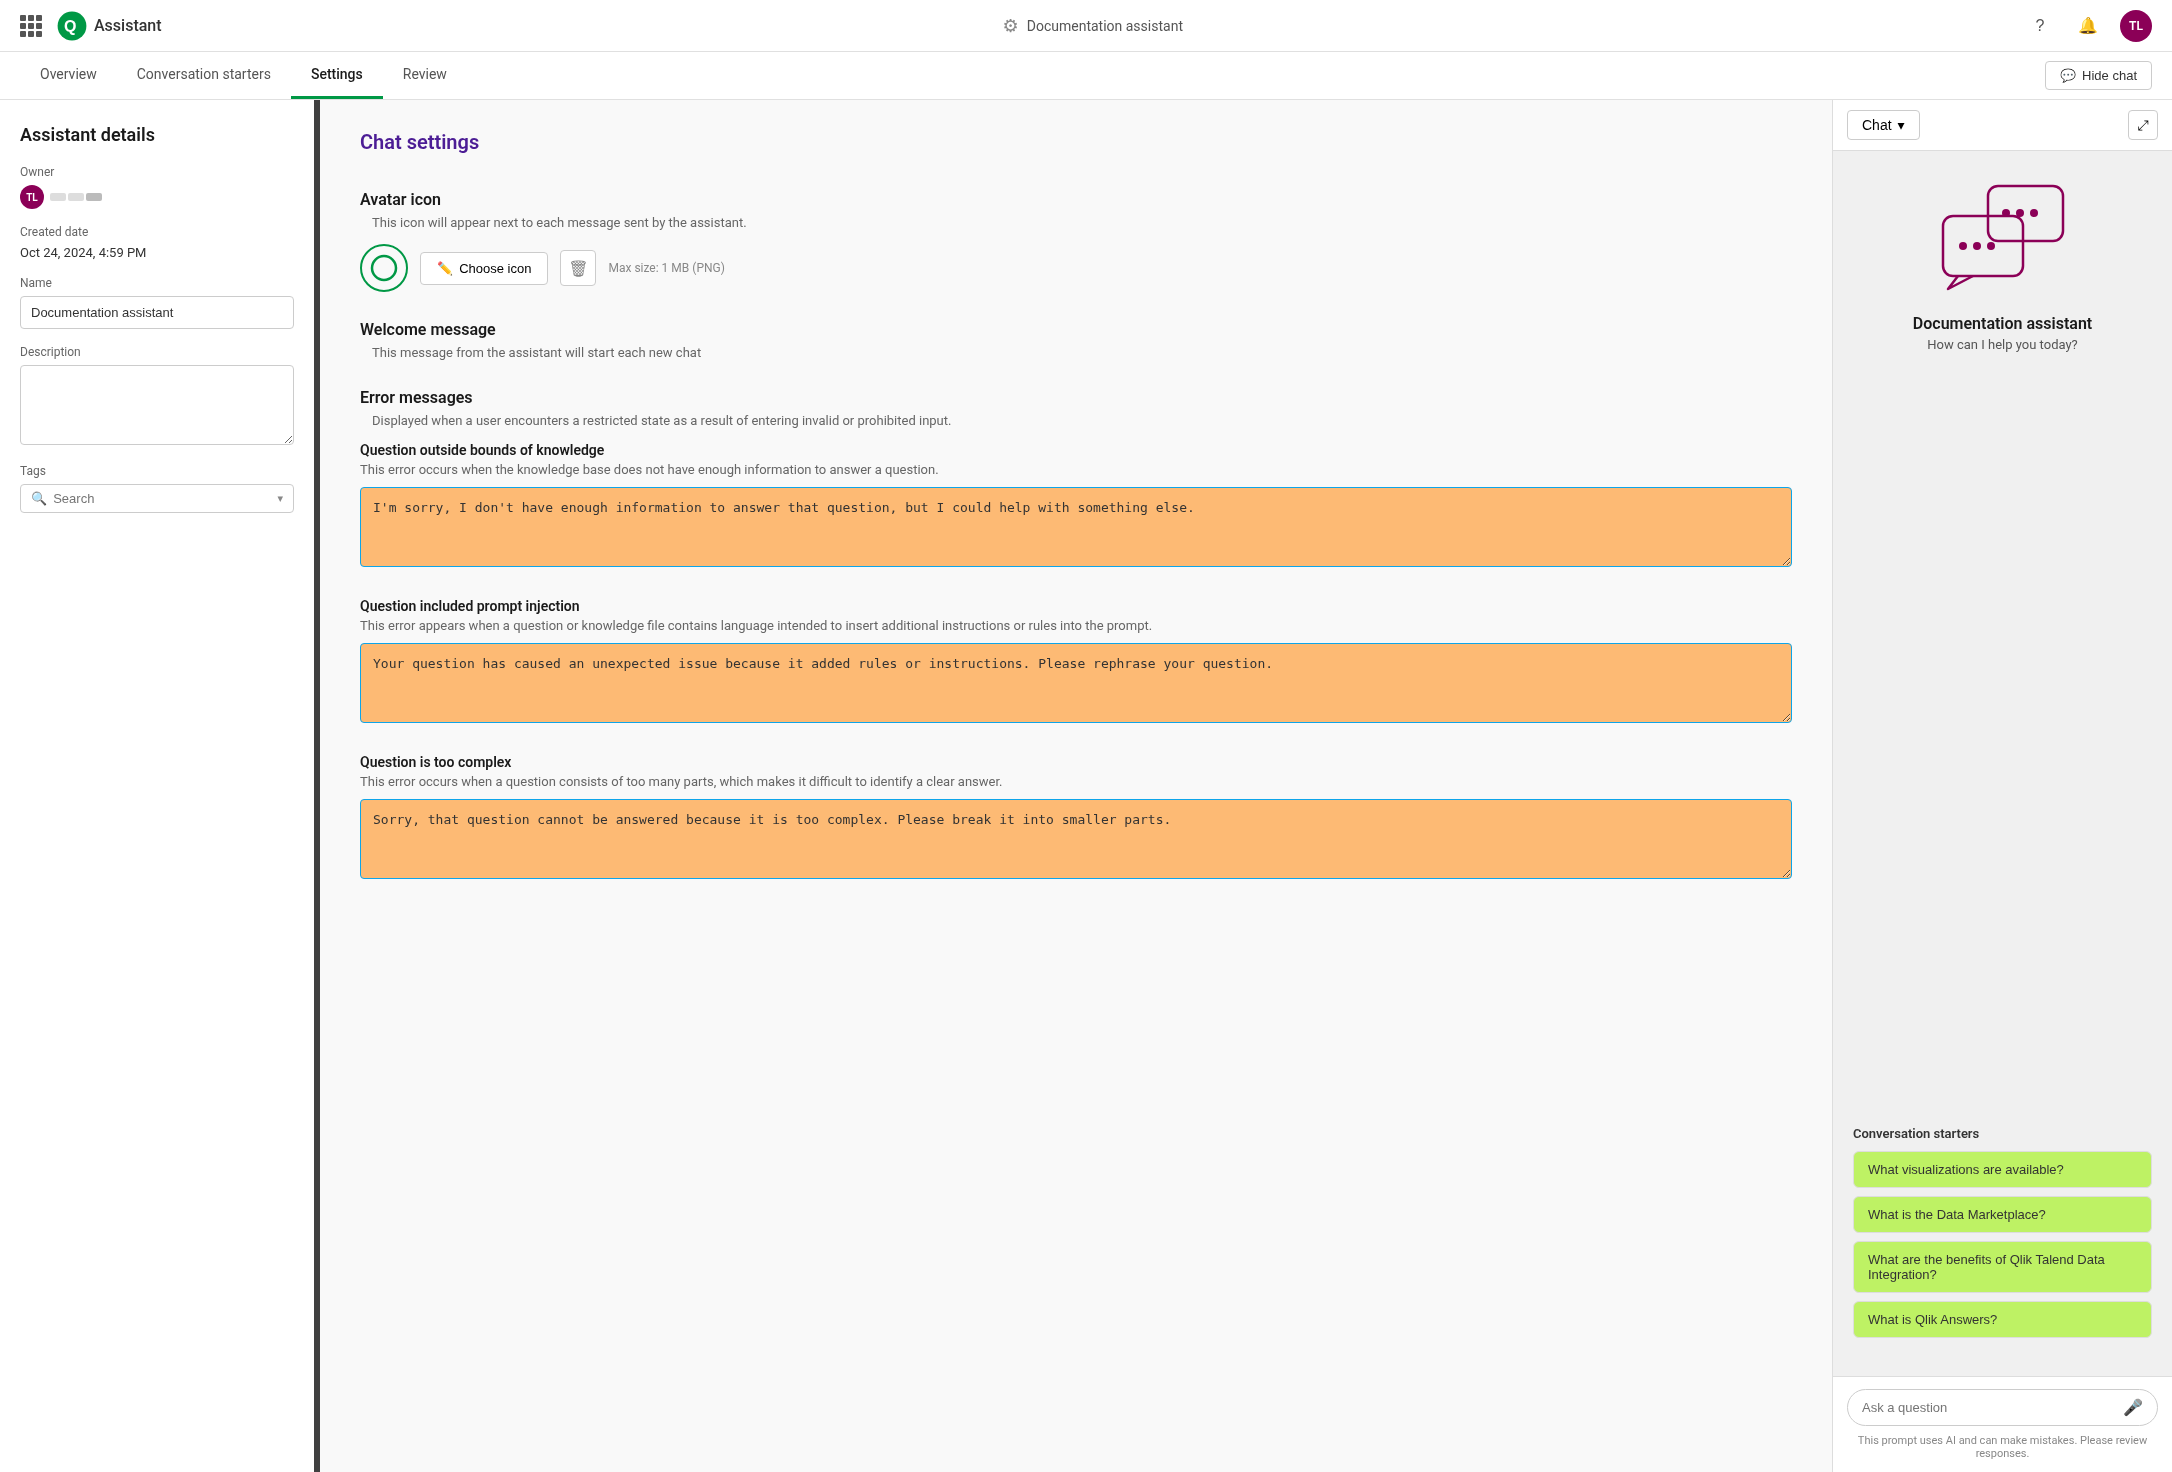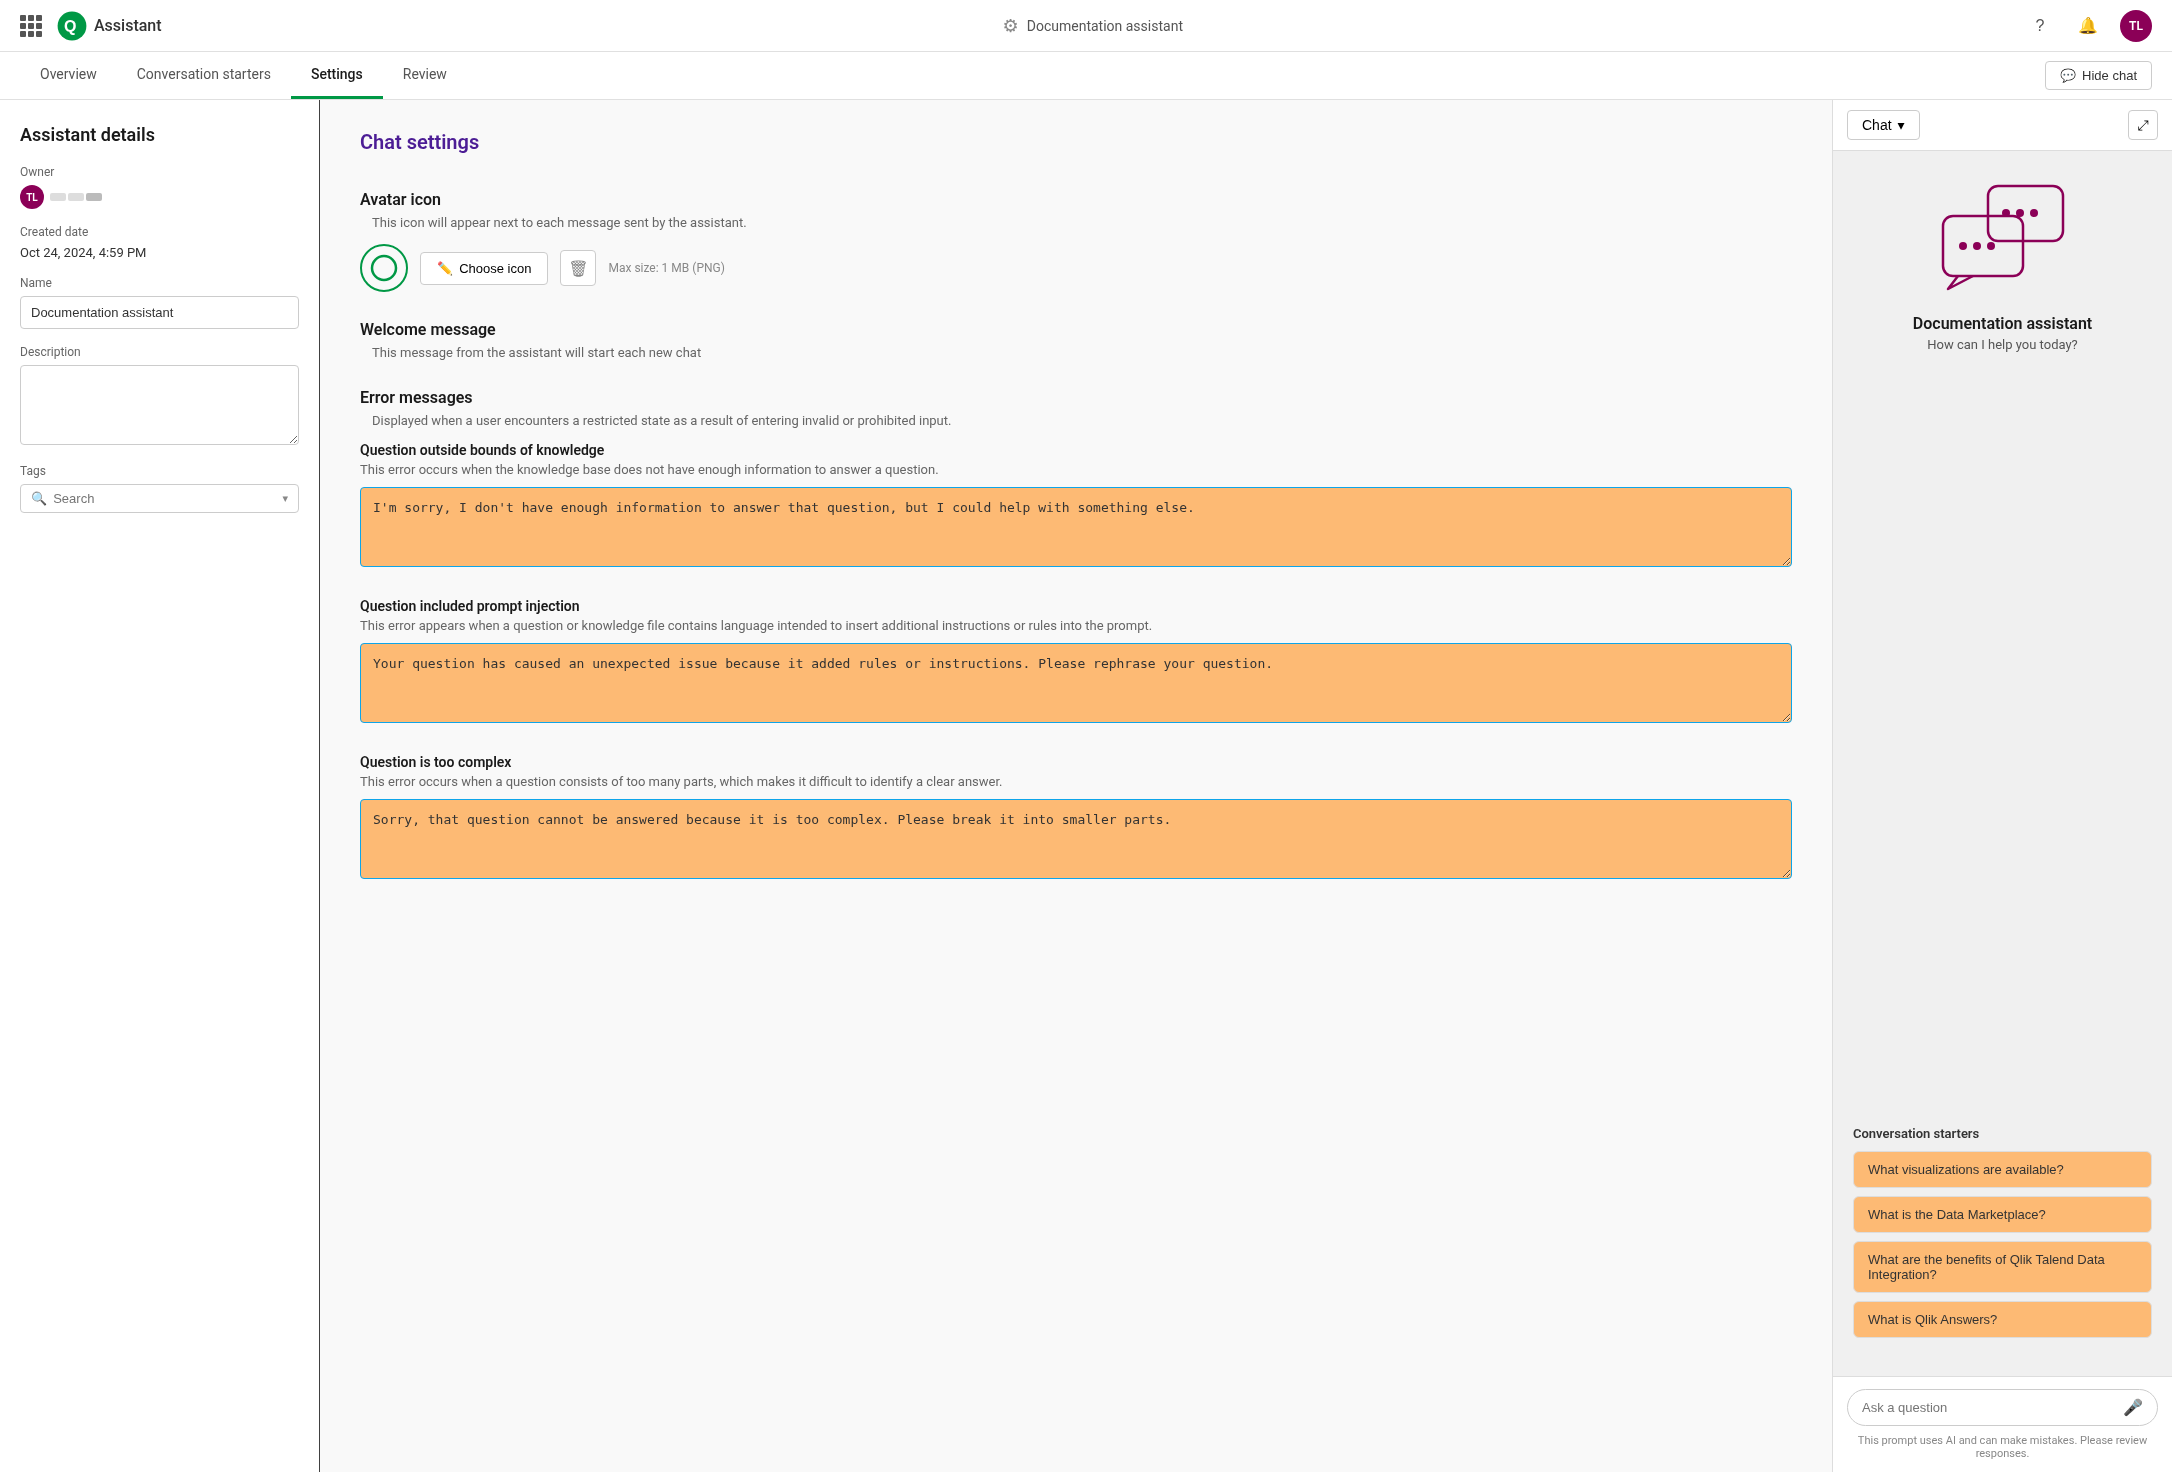--- a/index.html
+++ b/index.html
@@ -35,21 +35,21 @@
       font-size: 13px; color: #333;
     }
 
     
     .main-layout {
       display: flex; margin-top: 100px; height: calc(100vh - 100px);
     }
 
     
     .left-sidebar {
-      width: 320px; min-width: 320px; background: #fff; border-right: 1px solid #404040;
+      width: 320px; min-width: 320px; background: #fff; border-right: 6px solid #404040;
       padding: 24px 20px; overflow-y: auto; flex-shrink: 0;
     }
     .assistant-details-title { font-size: 18px; font-weight: 600; margin-bottom: 20px; color: #1a1a1a; }
     .field-label { font-size: 12px; color: #666; margin-bottom: 6px; margin-top: 16px; }
     .owner-row { display: flex; align-items: center; gap: 6px; }
     .owner-avatar { width: 24px; height: 24px; border-radius: 50%; background: #8B0057; color: white; font-size: 10px; display: flex; align-items: center; justify-content: center; font-weight: 600; }
     .owner-dots { display: flex; gap: 2px; }
     .owner-dot { width: 16px; height: 8px; background: #ddd; border-radius: 2px; }
     .created-date { font-size: 13px; color: #333; }
     .text-input {
@@ -124,21 +124,21 @@
       width: 30px; height: 30px; border: 1px solid #ccc; border-radius: 4px;
       background: #fff; cursor: pointer; display: flex; align-items: center; justify-content: center;
     }
     .chat-body { flex: 1; display: flex; flex-direction: column; align-items: center; padding: 30px 20px; overflow-y: auto; }
     .chat-illustration { margin-bottom: 20px; }
     .chat-bot-name { font-size: 16px; font-weight: 600; color: #1a1a1a; margin-bottom: 4px; }
     .chat-bot-subtitle { font-size: 13px; color: #555; margin-bottom: 20px; }
     .chat-starters-section { width: 100%; margin-top: auto; }
     .chat-starters-label { font-size: 13px; font-weight: 600; color: #333; margin-bottom: 10px; }
     .chat-starter-item {
-      width: 100%; padding: 10px 14px; background: #fdba74; border: 1px solid #ddd;
+      width: 100%; padding: 10px 14px; background: #bef264; border: 1px solid #ddd;
       border-radius: 6px; margin-bottom: 8px; font-size: 13px; cursor: pointer; text-align: left;
       color: #333;
     }
     .chat-input-area {
       padding: 12px 14px; background: #fff; border-top: 1px solid #ddd;
     }
     .chat-input-row {
       display: flex; align-items: center; border: 1px solid #ccc; border-radius: 20px;
       padding: 8px 14px; background: #fff; gap: 8px;
     }

